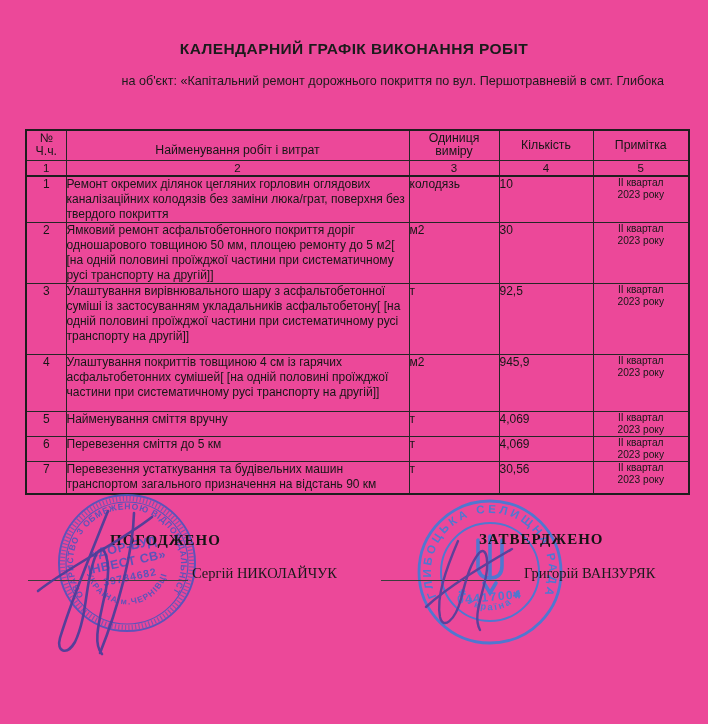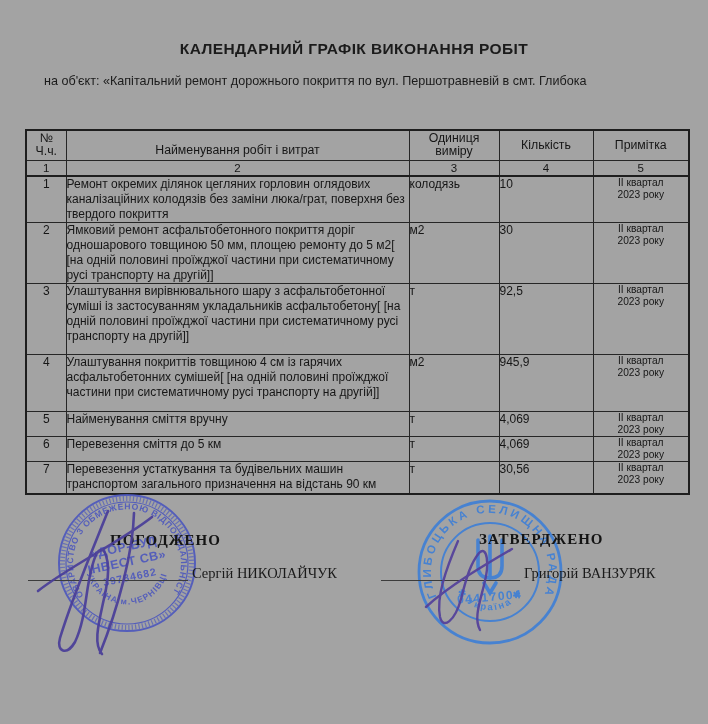--- a/index.html
+++ b/index.html
@@ -1,26 +1,26 @@
 <!DOCTYPE html>
 <html><head>
 <meta charset="utf-8">
 <style>
   html,body{margin:0;padding:0;background:#ffffff;}
   .page{
-    position:relative;width:708px;height:724px;background:#a3a3a3;
+    position:relative;width:708px;height:724px;background:#ec4899;
     font-family:"Liberation Sans",sans-serif;color:#1b1b1b;overflow:hidden;
   }
   
   .title{
     position:absolute;top:40px;left:0;width:708px;text-align:center;
     font-size:15.5px;font-weight:bold;letter-spacing:.4px;
   }
   .subtitle{
-    position:absolute;top:73px;left:44px;width:620px;text-align:left;
+    position:absolute;top:73px;left:44px;width:620px;text-align:right;
     font-size:12.6px;line-height:17px;
   }
   
   table.works{
     position:absolute;top:129px;left:25px;width:663px;
     border-collapse:collapse;table-layout:fixed;
     font-size:12px;color:#161616;
   }
   table.works th,table.works td{
     border:1.2px solid #262626;padding:0;vertical-align:top;

